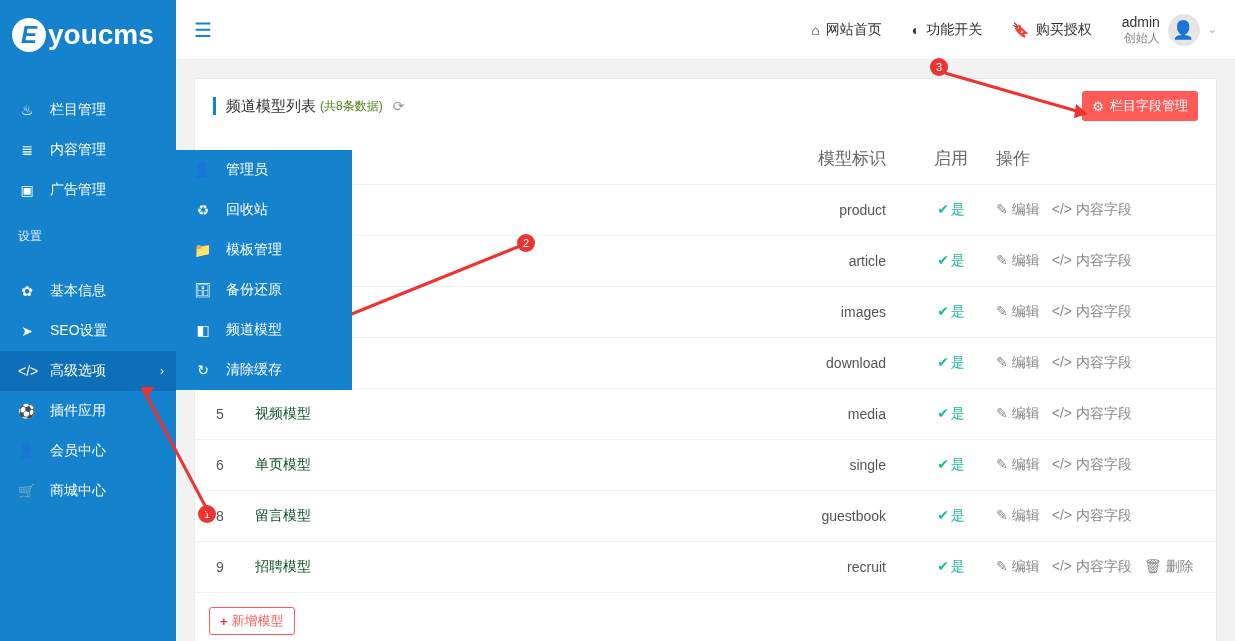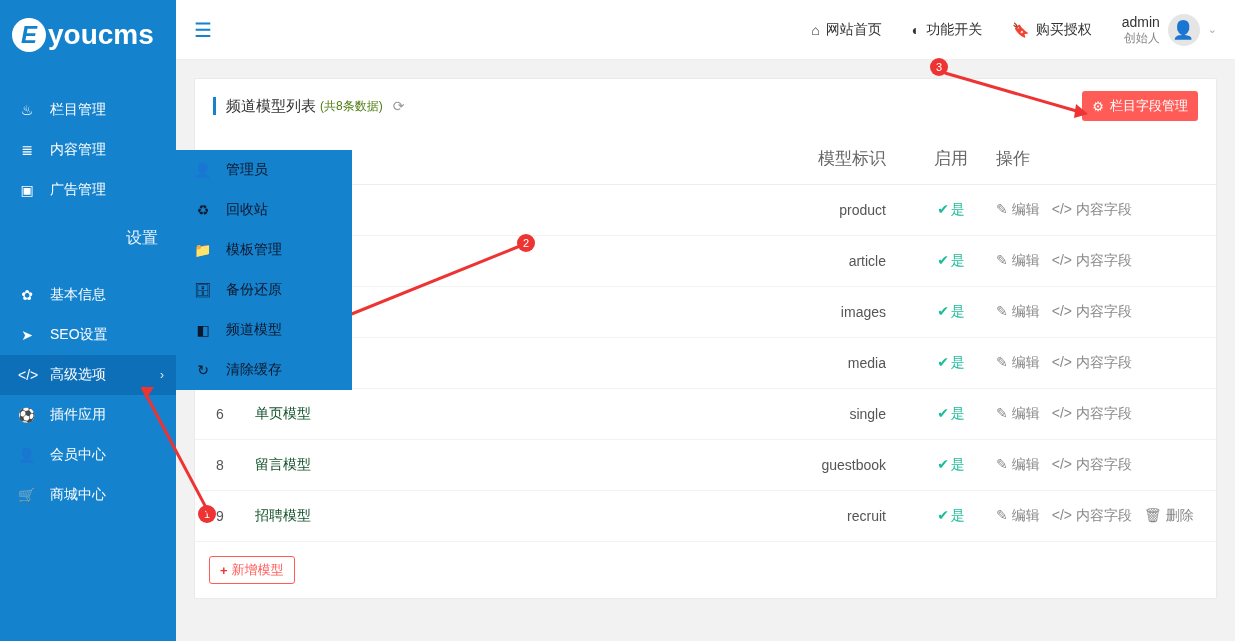--- a/index.html
+++ b/index.html
@@ -9,25 +9,25 @@
 
 
 .sidebar { width: 176px; background: #1582ce; color: #fff; display: flex; flex-direction: column; }
 .logo { height: 70px; display: flex; align-items: center; padding-left: 12px; font-size: 28px; font-weight: bold; }
 .logo-e { background: #fff; color: #1582ce; width: 34px; height: 34px; border-radius: 50%; display: inline-flex; align-items: center; justify-content: center; font-style: italic; margin-right: 2px; font-size: 24px; font-weight: bold; }
 .nav { list-style: none; padding-top: 20px; }
 .nav li { height: 40px; display: flex; align-items: center; padding: 0 18px; cursor: pointer; position: relative; }
 .nav li.active { background: #0d6fb8; }
 .nav li .ico { width: 18px; text-align: center; margin-right: 14px; font-size: 14px; }
 .nav li .chev { position: absolute; right: 12px; font-size: 12px; opacity: .85; }
-.nav-section-title { font-size: 16px; opacity: .9; padding: 18px 18px 6px; text-align: right; }
+.nav-section-title { font-size: 12px; opacity: .9; padding: 18px 18px 6px; }
 
 
 .submenu { position: absolute; left: 176px; top: 150px; width: 176px; background: #1582ce; z-index: 20; }
-.submenu li { list-style: none; height: 40px; display: flex; align-items: center; padding: 0 18px; color: #0f172a; cursor: pointer; }
+.submenu li { list-style: none; height: 40px; display: flex; align-items: center; padding: 0 18px; color: #ffffff; cursor: pointer; }
 .submenu li .ico { width: 18px; text-align: center; margin-right: 14px; }
 
 
 .main { flex: 1; display: flex; flex-direction: column; background: #f2f2f2; min-width: 0; }
 
 .topbar { height: 60px; background: #fff; display: flex; align-items: center; padding: 0 18px; border-bottom: 1px solid #eee; }
 .hamburger { color: #1582ce; font-size: 20px; cursor: pointer; }
 .topbar-right { margin-left: auto; display: flex; align-items: center; gap: 30px; }
 .topbar-item { display: flex; align-items: center; gap: 6px; color: #333; cursor: pointer; }
 .user-block { display: flex; align-items: center; gap: 8px; justify-content: center; }
@@ -215,20 +215,27 @@
                 <td class="ops"><span><span class="ico">✎</span>编辑</span><span><span class="ico">&lt;/&gt;</span>内容字段</span></td>
               </tr>
               <tr>
                 <td class="idx"></td>
                 <td class="name"><span></span></td>
                 <td class="ident">images</td>
                 <td class="enable"><span class="chk">✔</span>是</td>
                 <td class="ops"><span><span class="ico">✎</span>编辑</span><span><span class="ico">&lt;/&gt;</span>内容字段</span></td>
               </tr>
               <tr>
+                <td class="idx"></td>
+                <td class="name"><span></span></td>
+                <td class="ident">download</td>
+                <td class="enable"><span class="chk">✔</span>是</td>
+                <td class="ops"><span><span class="ico">✎</span>编辑</span><span><span class="ico">&lt;/&gt;</span>内容字段</span></td>
+              </tr>
+              <tr>
                 <td class="idx">5</td>
                 <td class="name"><span>视频模型</span></td>
                 <td class="ident">media</td>
                 <td class="enable"><span class="chk">✔</span>是</td>
                 <td class="ops"><span><span class="ico">✎</span>编辑</span><span><span class="ico">&lt;/&gt;</span>内容字段</span></td>
               </tr>
               <tr>
                 <td class="idx">6</td>
                 <td class="name"><span>单页模型</span></td>
                 <td class="ident">single</td>

